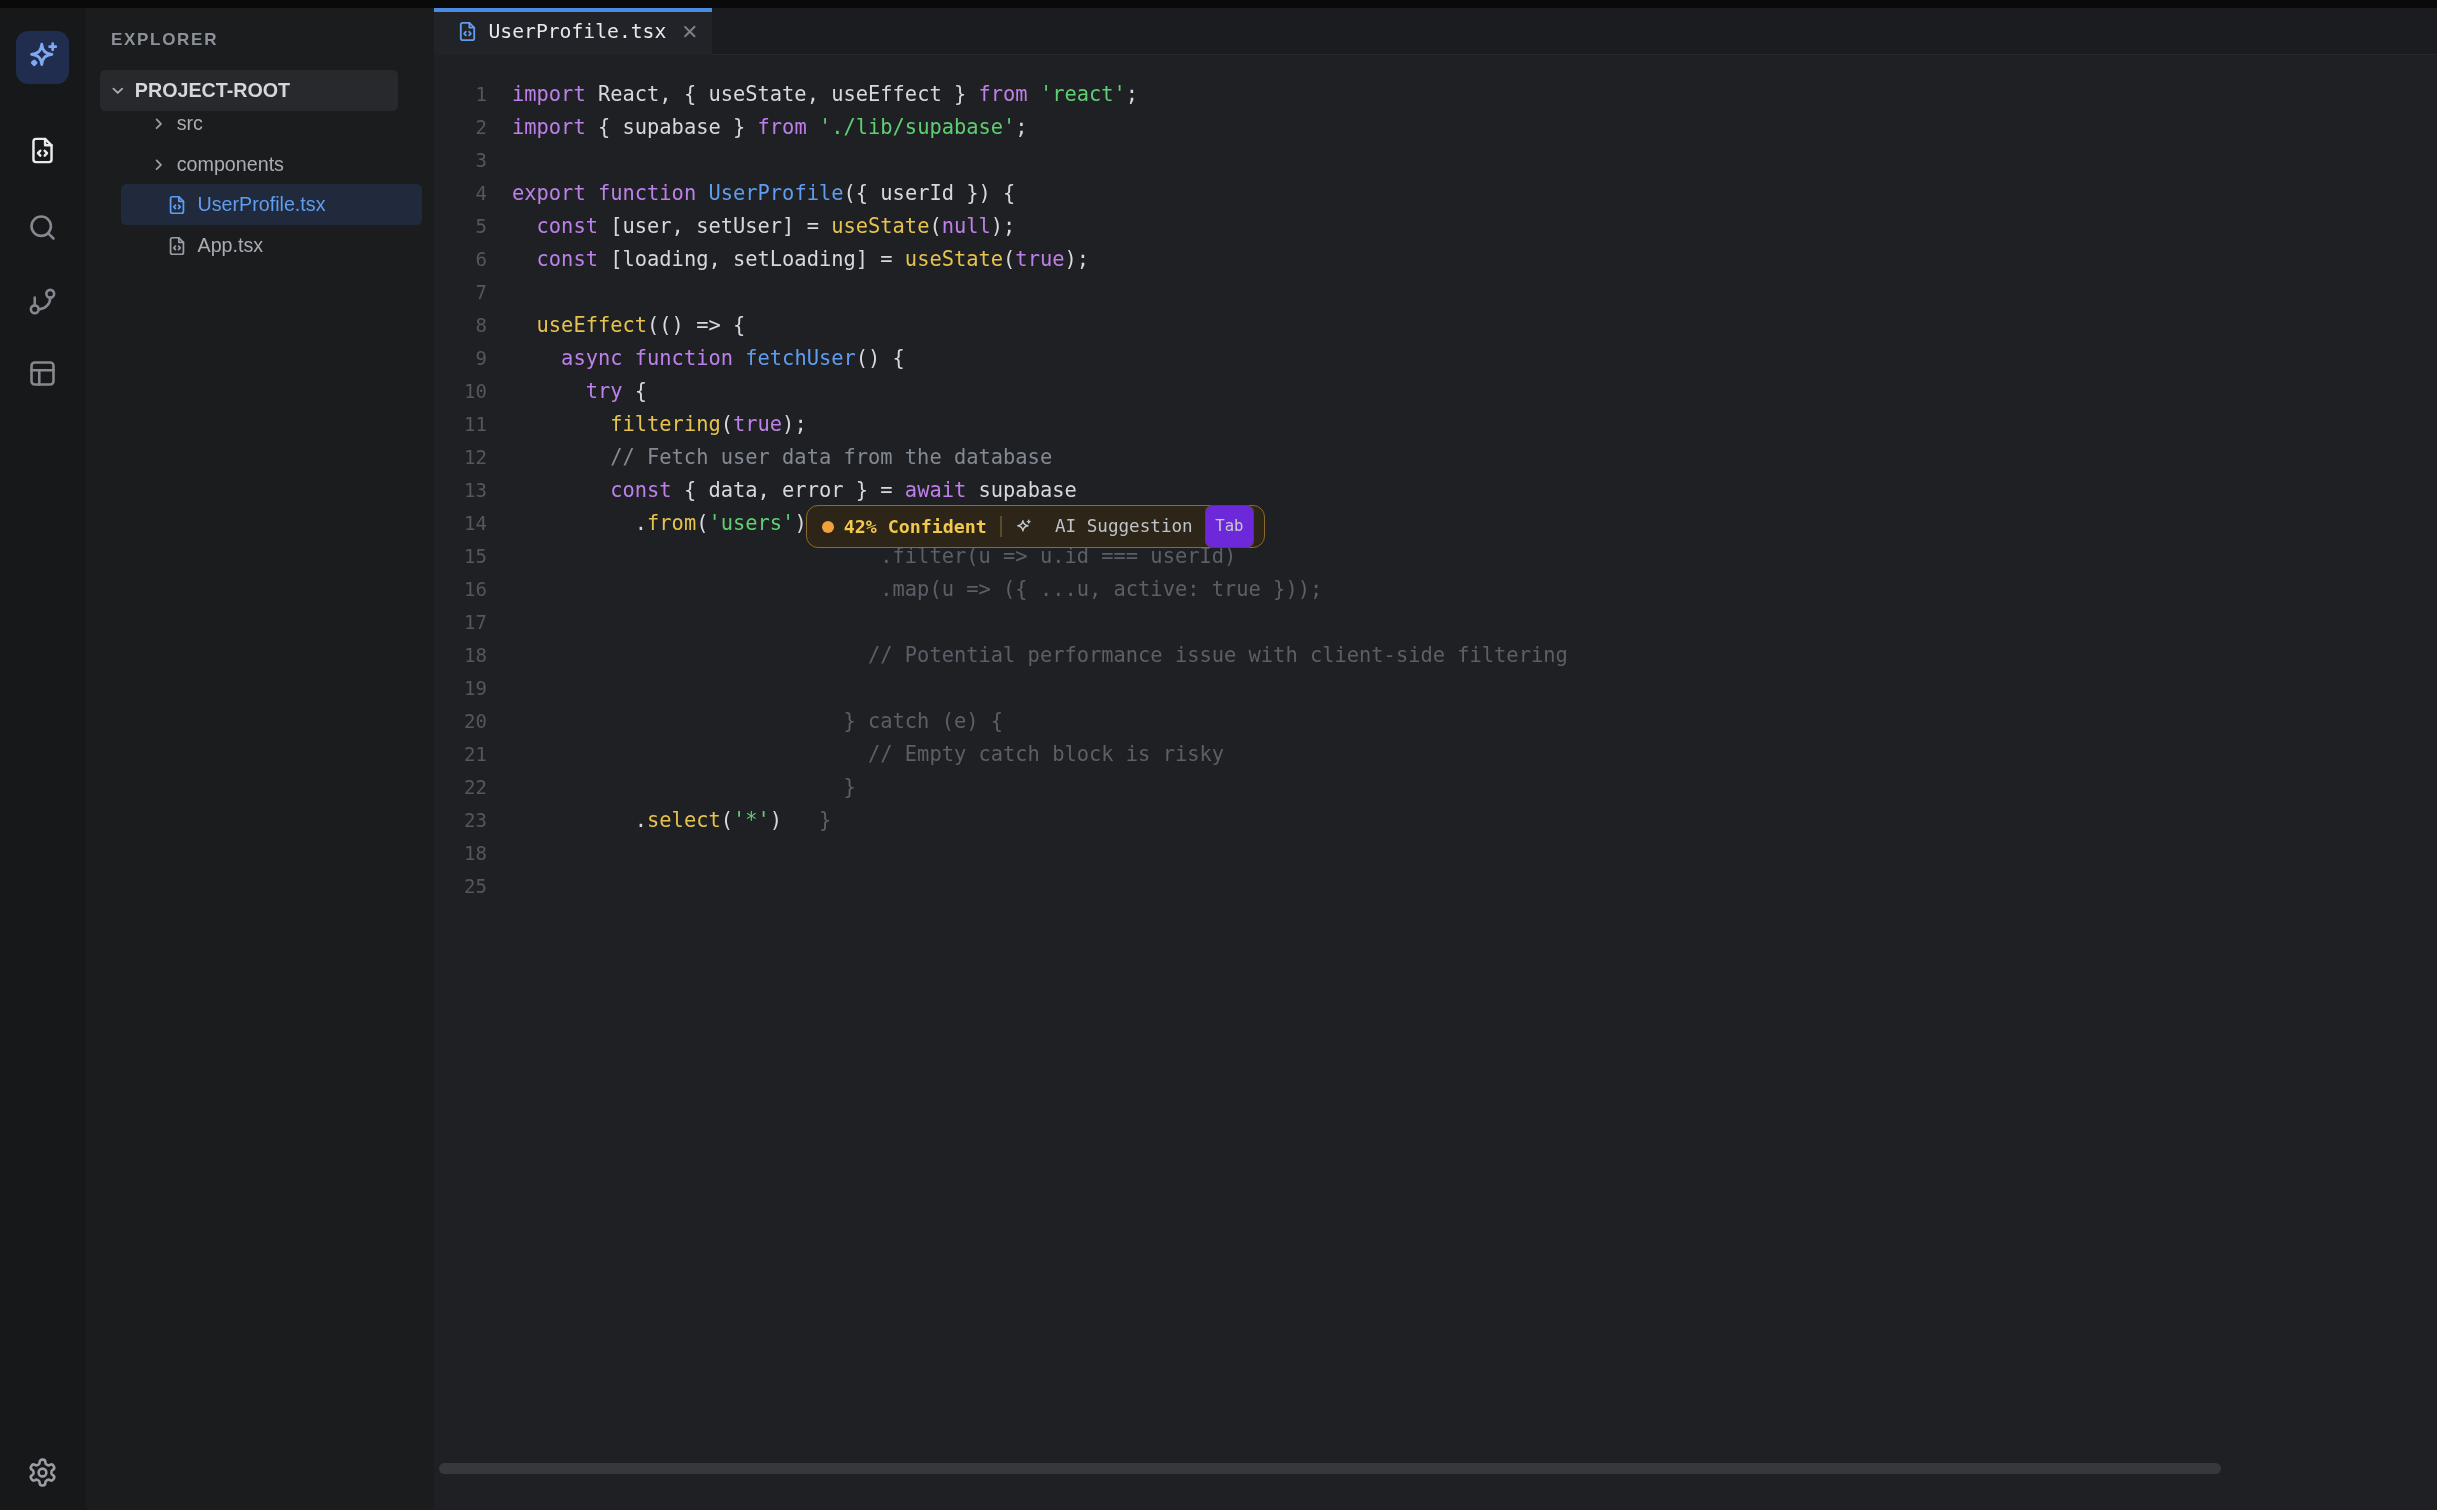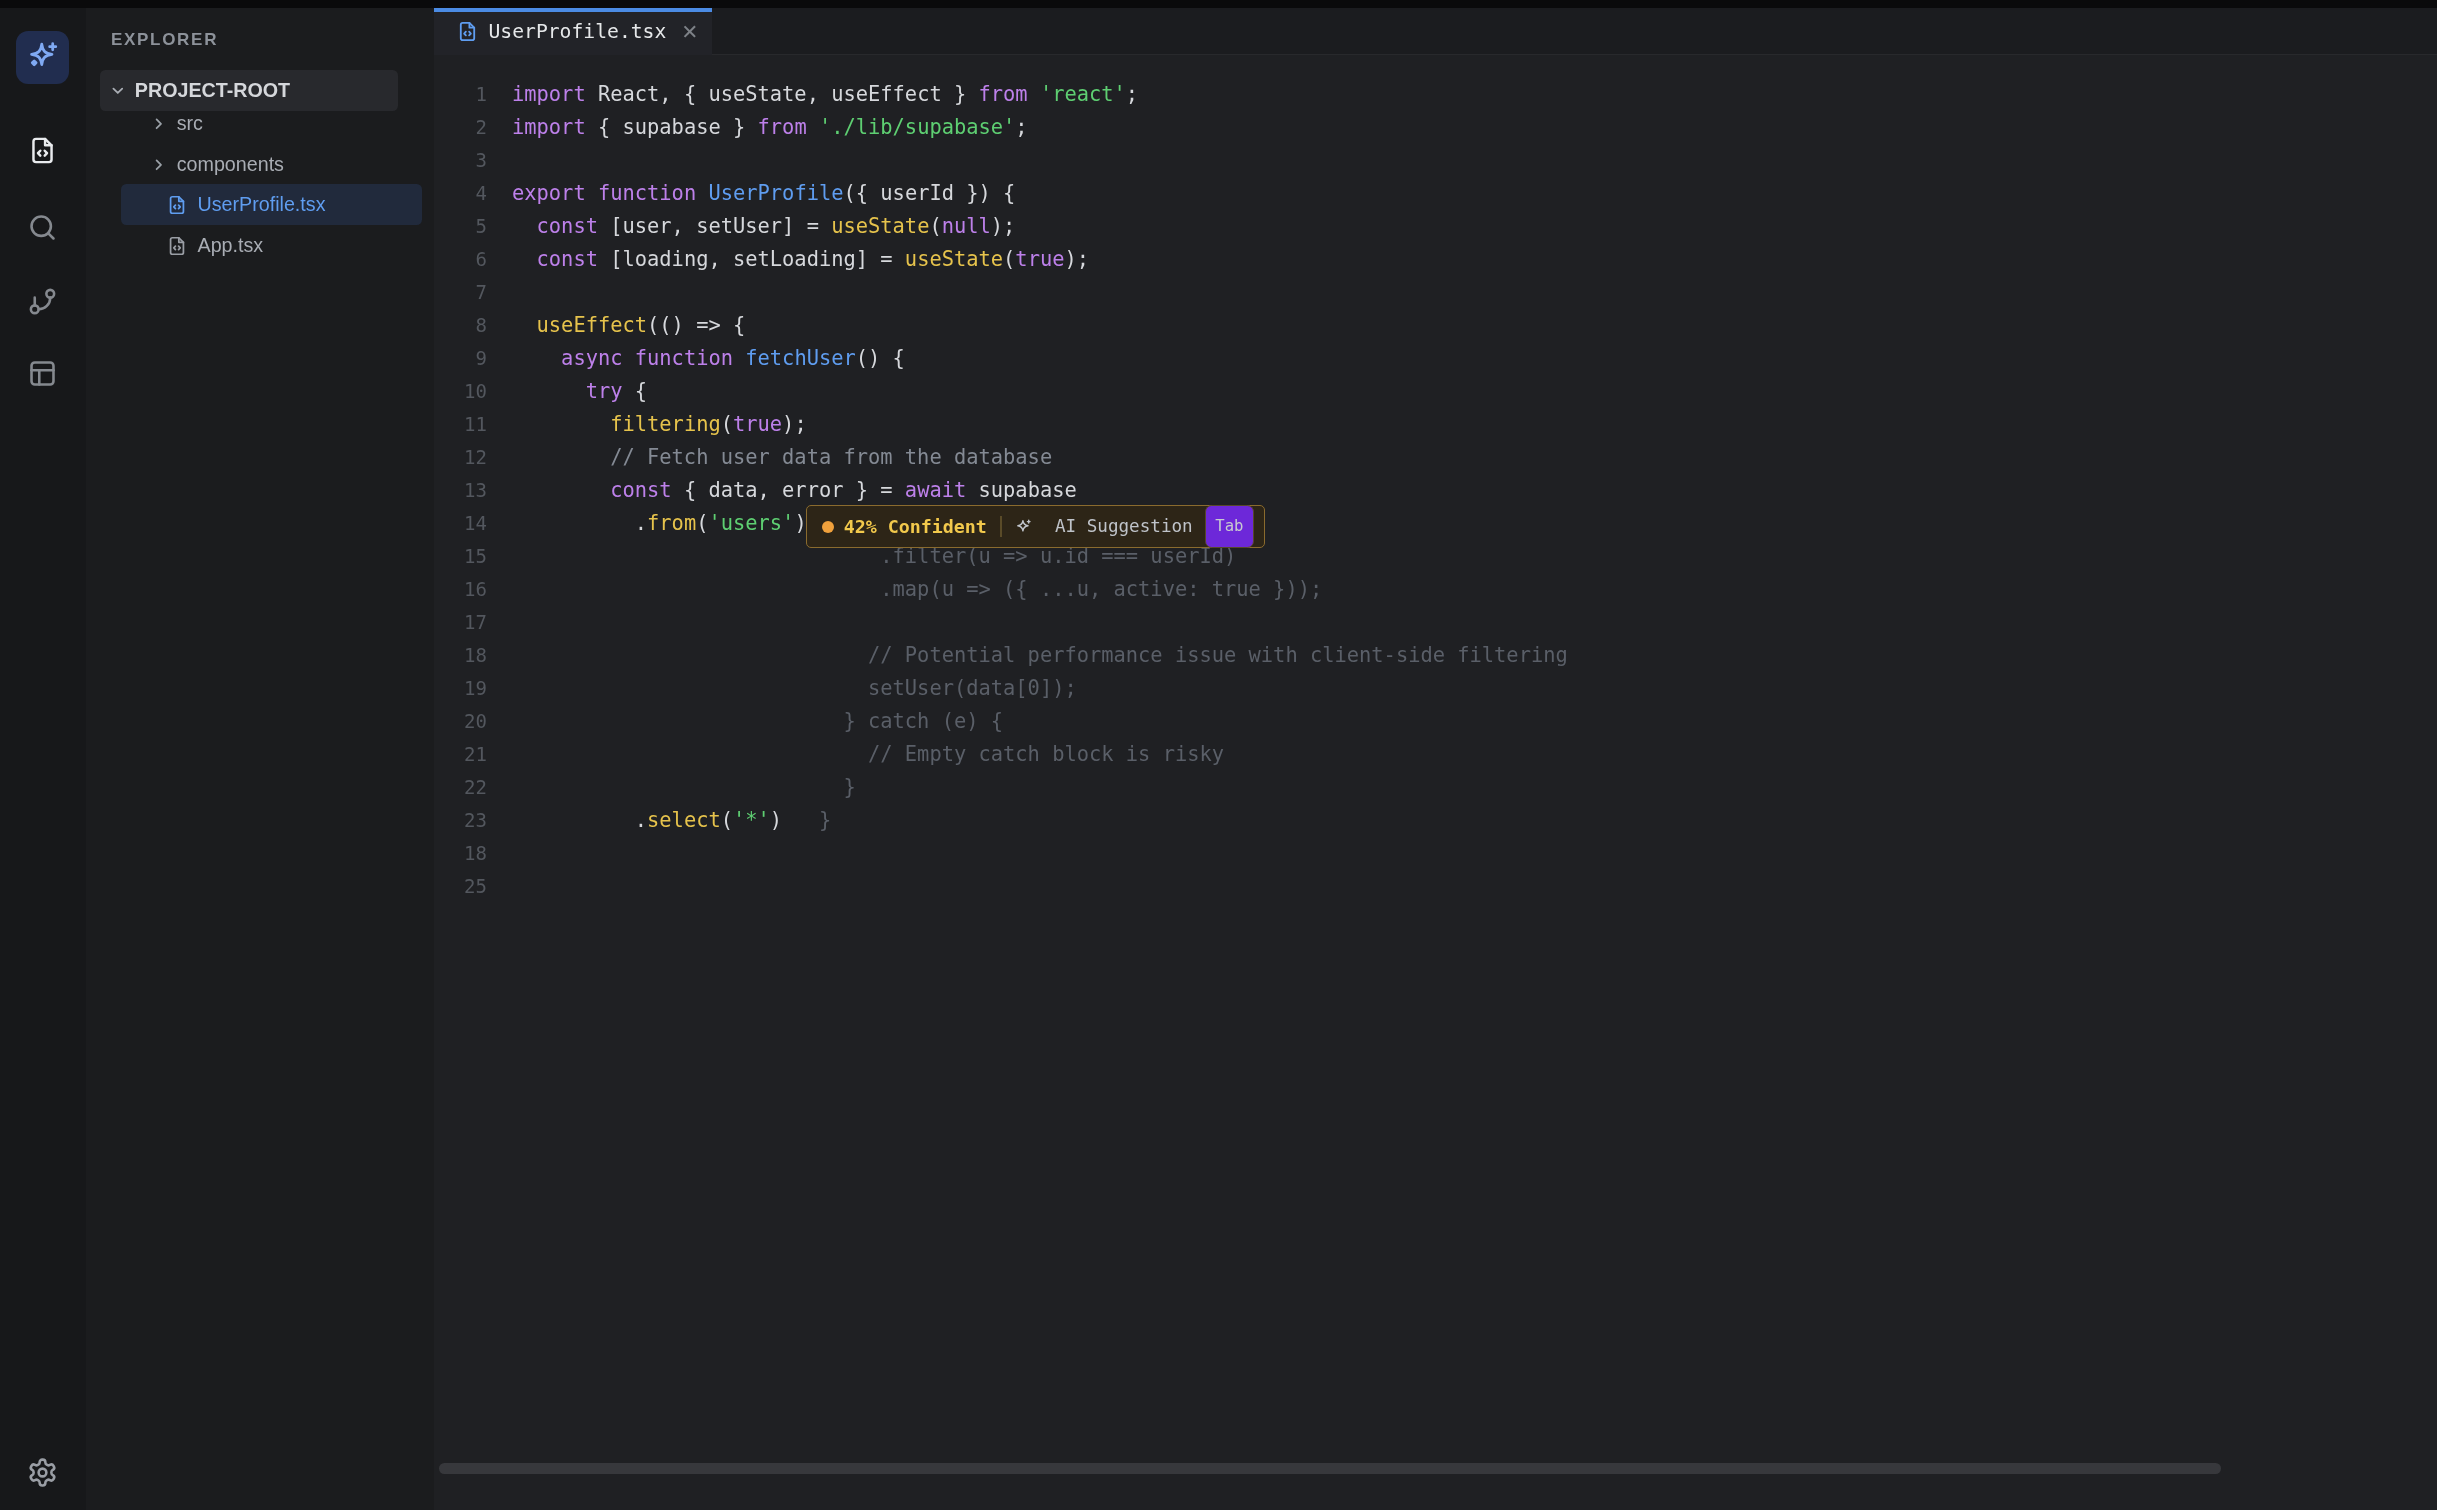--- a/index.html
+++ b/index.html
@@ -60,21 +60,21 @@
   .tok-fn{color:var(--syn-function,#e6c34c);}
   .tok-cls{color:var(--syn-component,#5f9df0);}
   .tok-str{color:var(--syn-string,#5ecf72);}
   .tok-txt{color:var(--syn-text,#d6d8dc);}
   .tok-cmt{color:var(--syn-comment,#848a94);}
   .tok-ghost{color:var(--syn-ghost,#5a5f68);}
 
   
   .ai-tooltip{position:absolute;left:372px;top:450px;height:43px;z-index:5;
               background:var(--c-tooltip_bg,#2d2517);border:1.4px solid var(--c-tooltip_border,#8a6b2e);
-              border-radius:5px;display:flex;align-items:center;box-sizing:border-box;
+              border-radius:12px;display:flex;align-items:center;box-sizing:border-box;
               padding:0 9.5px 0 15px;font-family:"DejaVu Sans Mono",monospace;}
   .conf-dot{width:12.2px;height:12.2px;border-radius:50%;background:var(--c-dot_color,#f0a13c);flex:none;}
   .conf-text{margin-left:9.5px;font-size:18.3px;font-weight:700;color:var(--c-confidence_color,#f2c94c);}
   .tt-divider{width:1.4px;height:20.4px;background:#5a4b28;margin:0 13.6px;}
   .tt-sparkle svg{width:17.6px;height:17.6px;display:block;}
   .tt-label{margin-left:22px;font-size:17.6px;color:#bfc3c9;}
   .tt-key{margin-left:12.2px;padding:4.1px 9.5px;border-radius:6.8px;background:#6d28d9;
           border:0.7px solid #57482a;font-size:15.6px;color:#c7cad0;}
 
   
@@ -282,21 +282,20 @@
           <div class="line">
             <span class="ln">17</span>
             <span class="cd"></span>
           </div>
           <div class="line">
             <span class="ln">18</span>
             <span class="cd"><span class="tok-ghost">                             // Potential performance issue with client-side filtering</span></span>
           </div>
           <div class="line">
             <span class="ln">19</span>
-            <span class="cd"><span class="tok-ghost">                             setUser(data[0]);</span></span>
           </div>
           <div class="line">
             <span class="ln">20</span>
             <span class="cd"><span class="tok-ghost">                           } catch (e) {</span></span>
           </div>
           <div class="line">
             <span class="ln">21</span>
             <span class="cd"><span class="tok-ghost">                             // Empty catch block is risky</span></span>
           </div>
           <div class="line">

